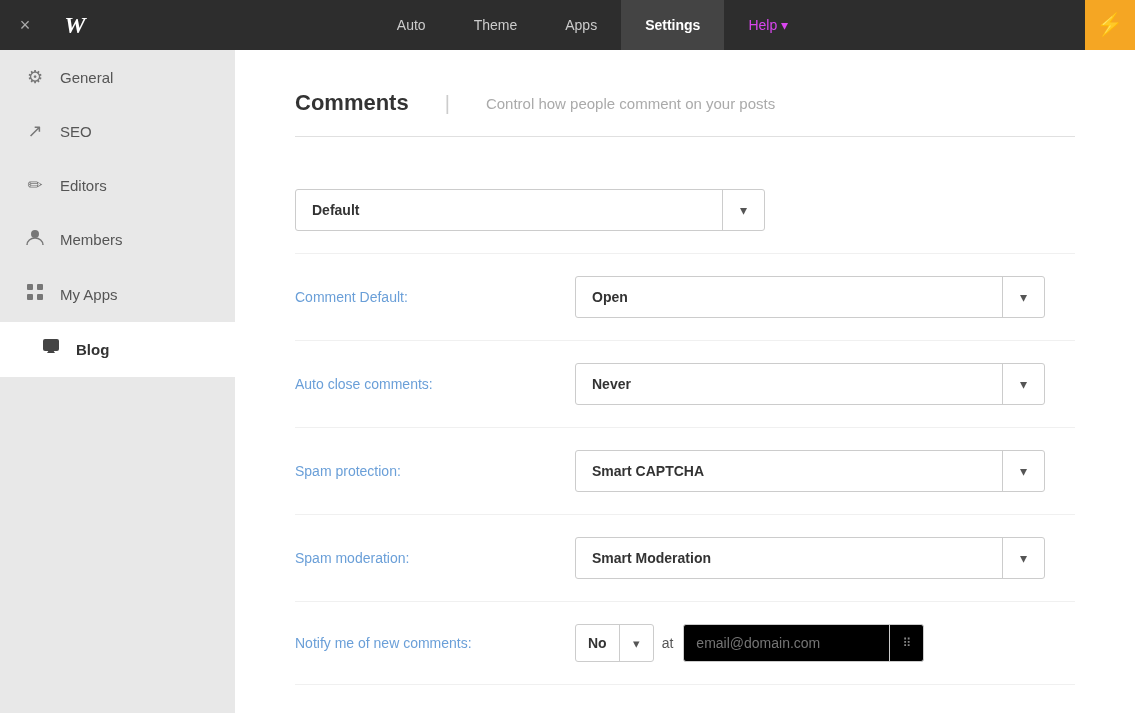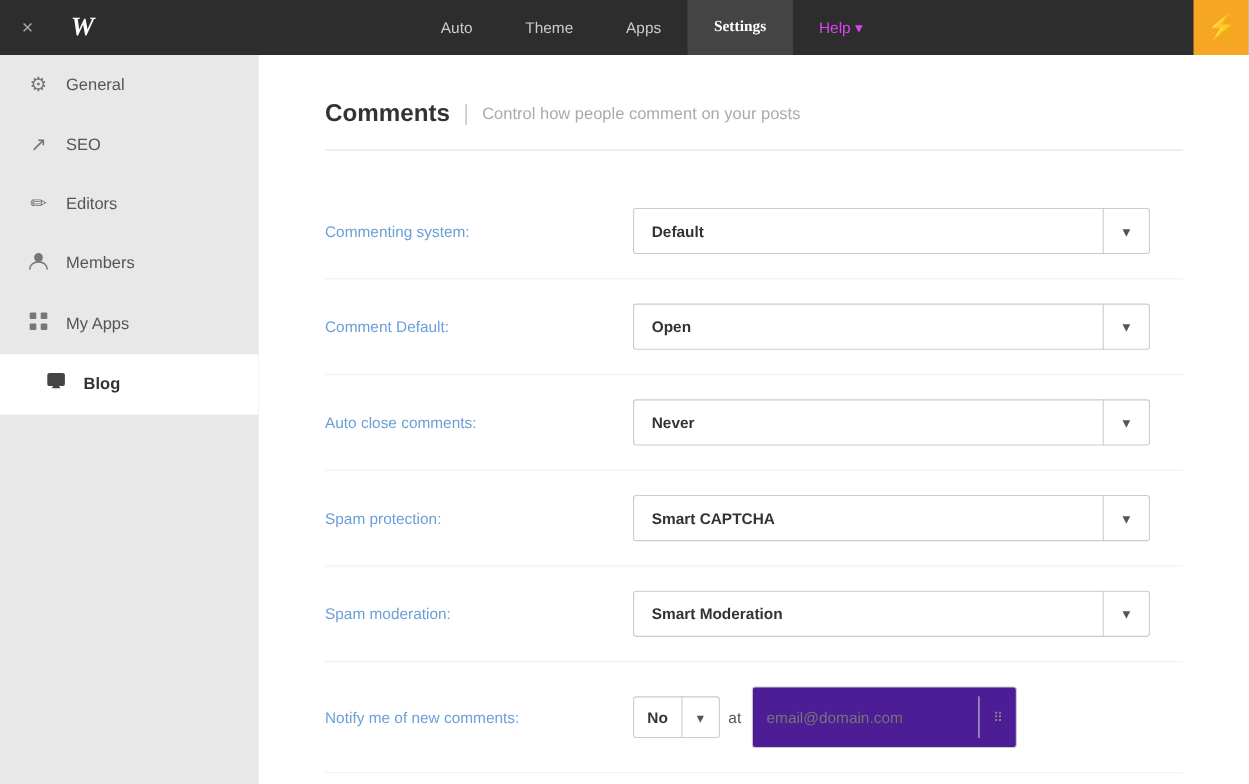--- a/index.html
+++ b/index.html
@@ -48,21 +48,20 @@
       height: 50px;
       display: flex;
       align-items: center;
       font-size: 14px;
       cursor: pointer;
     }
     .nav-link.active {
       background: #444;
       color: white;
       font-weight: bold;
-      font-family: Liberation Serif, serif;
     }
     .nav-help {
       color: #d946ef;
       padding: 0 24px;
       height: 50px;
       display: flex;
       align-items: center;
       font-size: 14px;
       cursor: pointer;
     }
@@ -121,21 +120,21 @@
       flex: 1;
       background: white;
       padding: 40px 60px;
       overflow-y: auto;
     }
 
     
     .page-header {
       display: flex;
       align-items: center;
-      gap: 12px;
+      gap: 36px;
       margin-bottom: 30px;
       padding-bottom: 20px;
       border-bottom: 1px solid #e0e0e0;
     }
     .page-title {
       font-size: 22px;
       font-weight: bold;
       color: #333;
     }
     .page-subtitle {
@@ -232,22 +231,22 @@
     }
     .notify-at {
       font-size: 14px;
       color: #555;
     }
     .email-input-row {
       display: flex;
       align-items: center;
       border: 1px solid #ccc;
       border-radius: 3px;
-      background: #4c1d95;
-      height: 56px;
+      background: #000000;
+      height: 38px;
       max-width: 320px;
     }
     .email-input {
       flex: 1;
       border: none;
       outline: none;
       padding: 0 12px;
       font-size: 14px;
       color: #aaa;
       background: transparent;
@@ -344,21 +343,20 @@
 
     <div class="page-header">
       <h1 class="page-title">Comments</h1>
       <span class="header-divider">|</span>
       <span class="page-subtitle">Control how people comment on your posts</span>
     </div>
 
     <div>
 
       <div class="form-row">
-        <label class="form-label">Commenting system:</label>
         <div class="form-control">
           <div class="dropdown">
             <span class="dropdown-value">Default</span>
             <div class="dropdown-arrow">▾</div>
           </div>
         </div>
       </div>
 
       <div class="form-row">
         <label class="form-label">Comment Default:</label>

